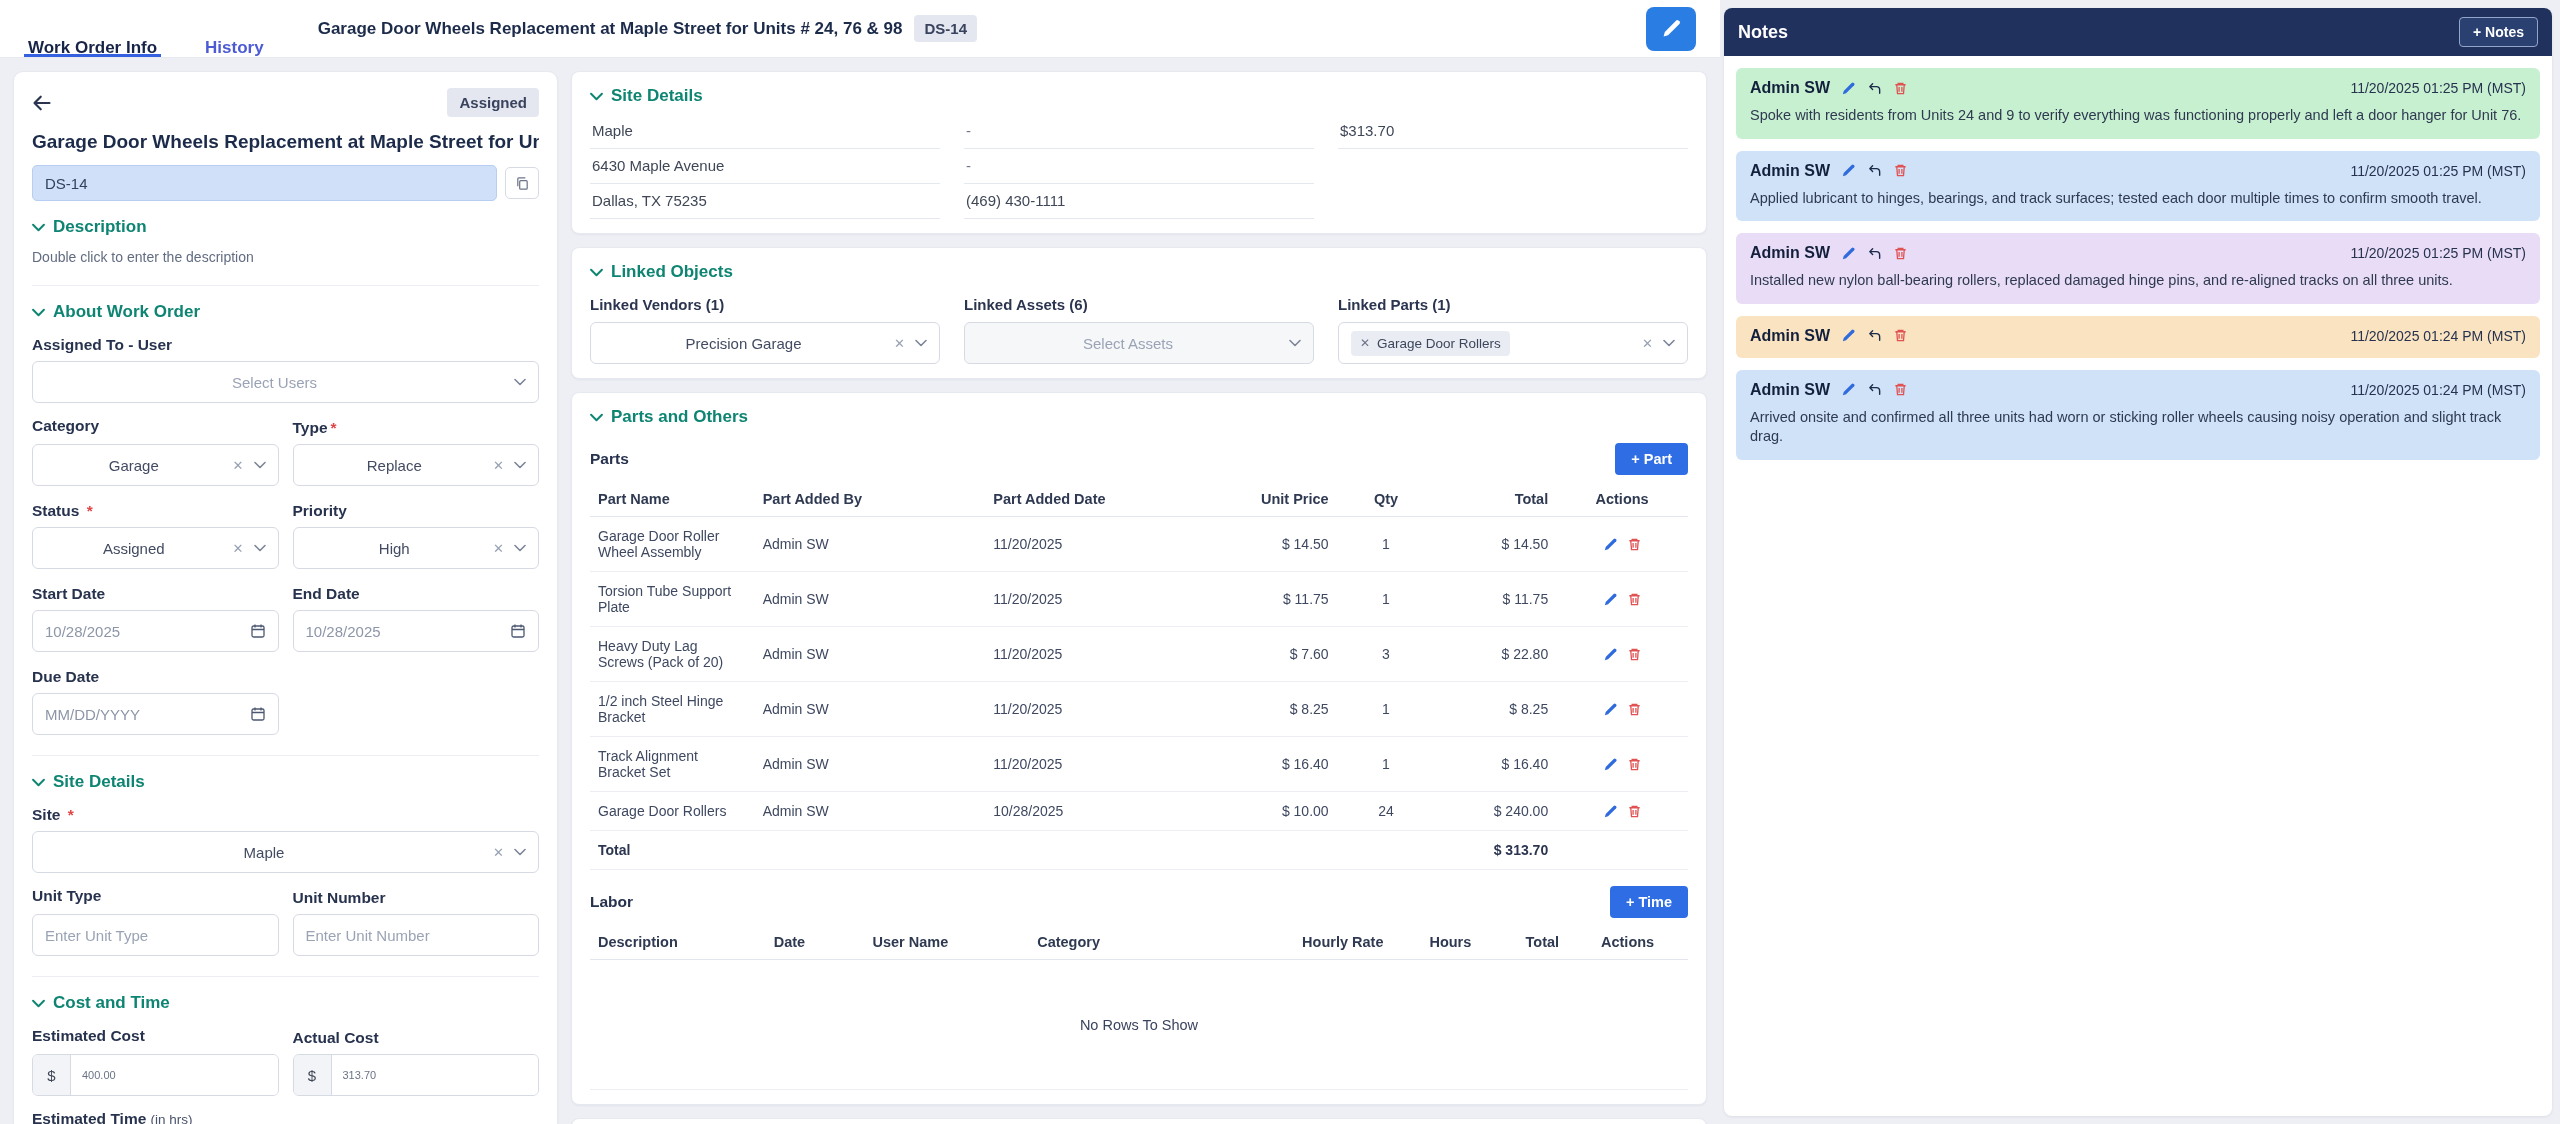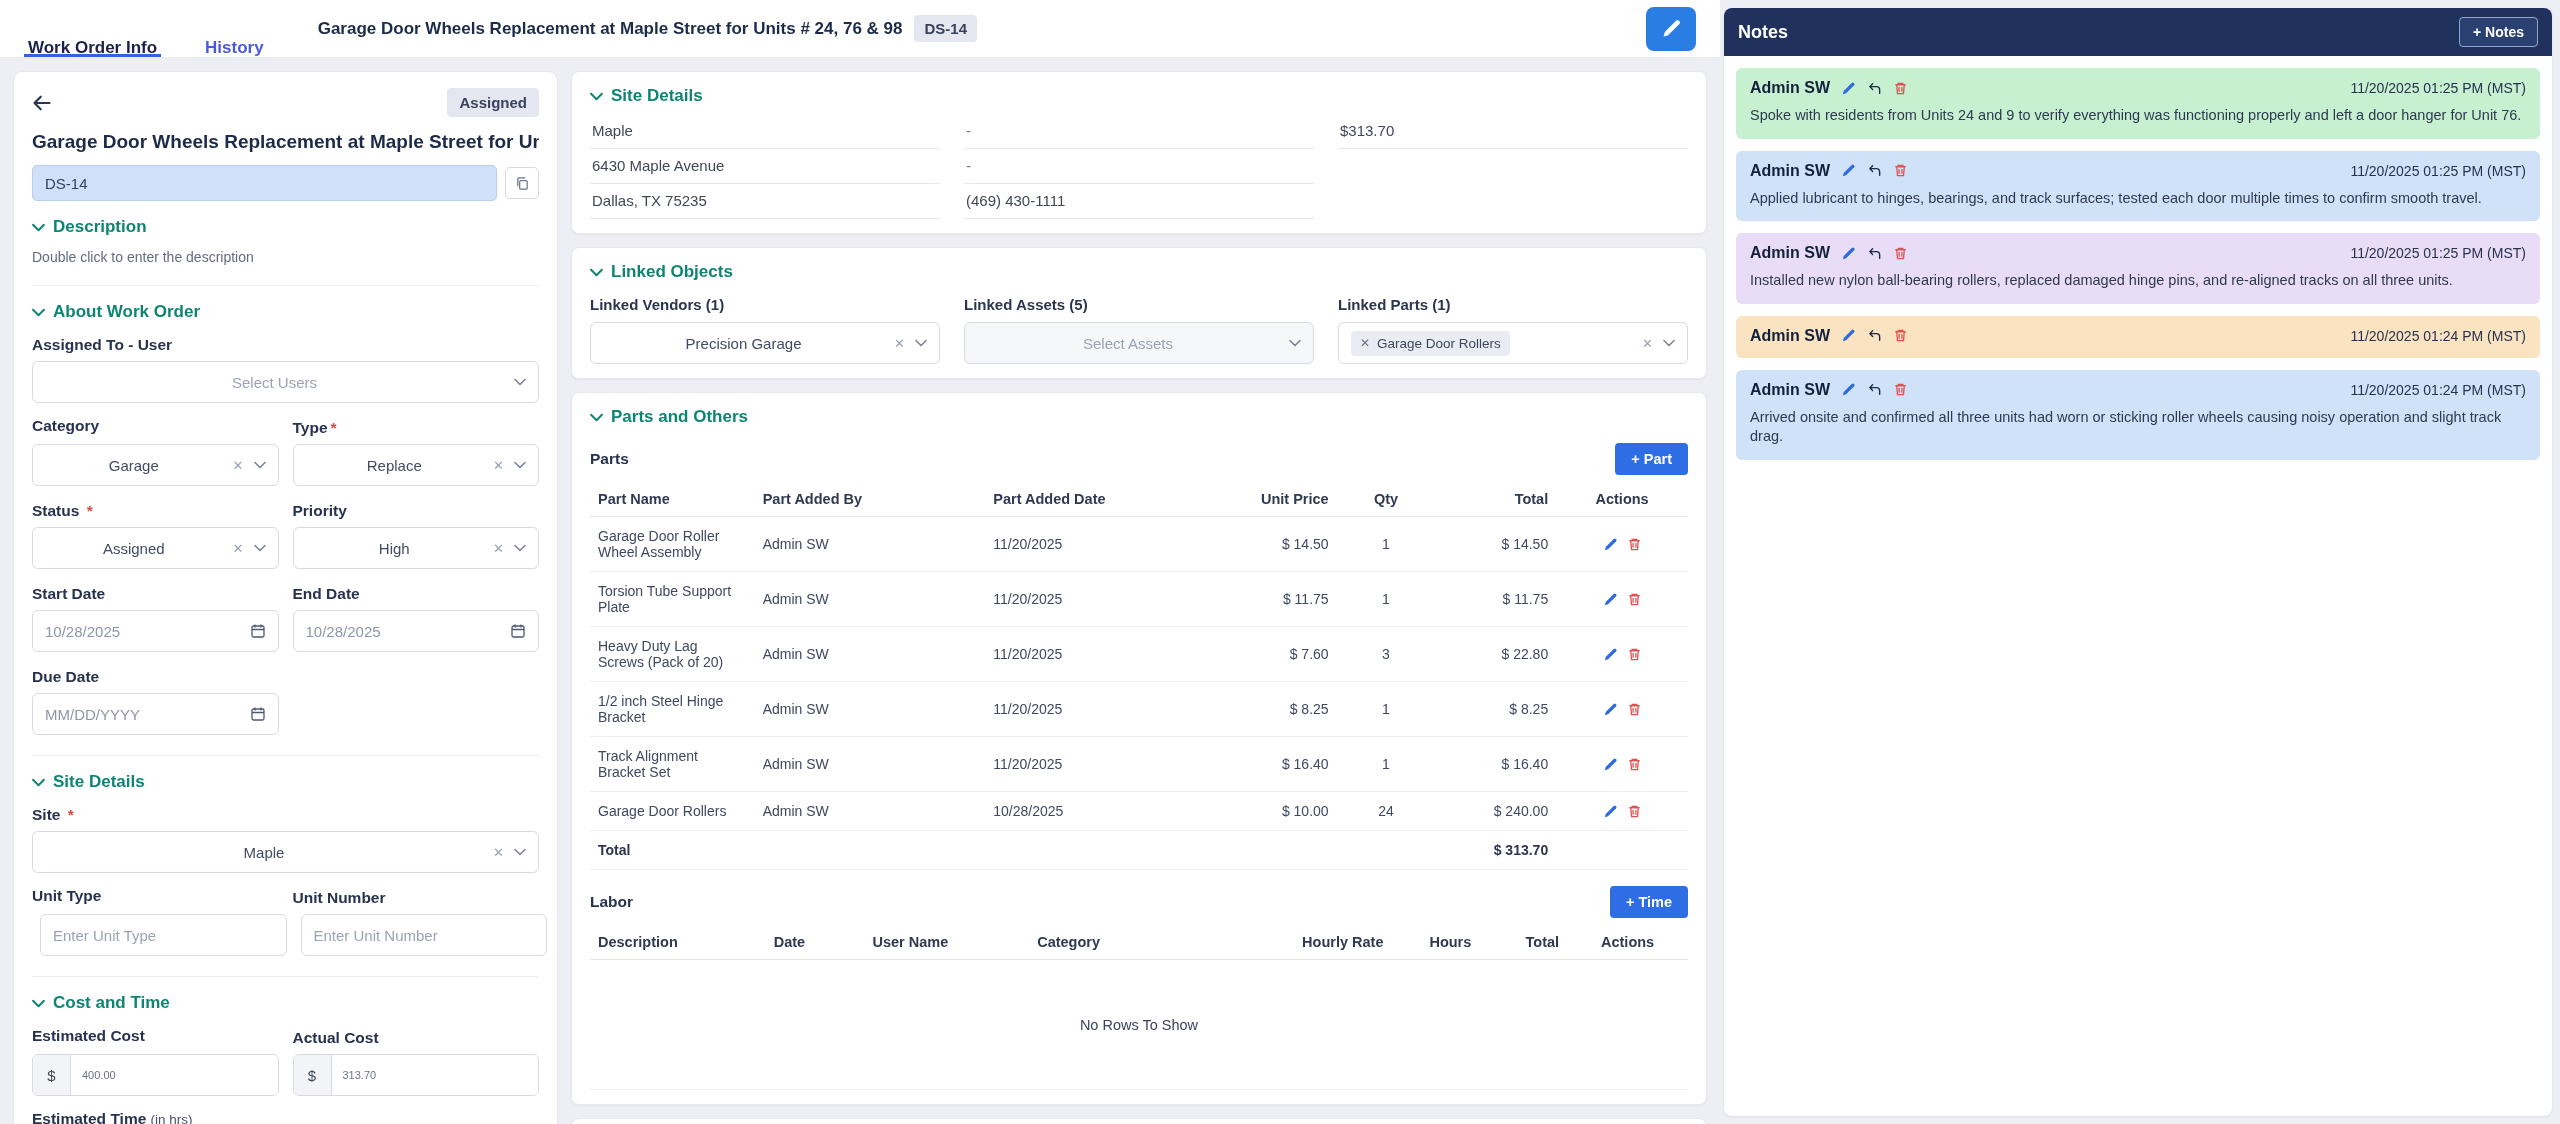--- a/index.html
+++ b/index.html
@@ -69,21 +69,21 @@
   .sel-clear { color:#98a1b3; font-size:13px; cursor:pointer; }
   .chev { color:#7c8598; flex-shrink:0; }
   .chev.teal { color:#0e8572; }
 
   .date-input { display:flex; align-items:center; border:1px solid #d6dae3; border-radius:6px;
     height:42px; padding:0 12px; background:#fff; font-size:15px; gap:8px; cursor:text; }
   .date-input .date-value { flex:1; color:#8d96a8; }
   .date-input .cal { color:#4c5870; }
 
   .text-input { width:100%; height:42px; border:1px solid #d6dae3; border-radius:6px;
-    padding:0 12px; font-size:15px; color:#424b61; font-family:inherit;margin-left:8px; }
+    padding:0 12px; font-size:15px; color:#424b61; font-family:inherit; }
   .text-input::placeholder { color:#9aa3b5; }
 
   .cost-input { display:flex; border:1px solid #d6dae3; border-radius:6px; overflow:hidden; height:42px; }
   .cost-input .prefix { width:38px; background:#f3f4f7; border-right:1px solid #d6dae3;
     display:flex; align-items:center; justify-content:center; font-size:15px; color:#3f4757; }
   .cost-input input { flex:1; border:none; padding:0 11px; font-size:11px; color:#6b7487;
     font-family:inherit; min-width:0; outline:none; }
 
   
   .main-col { flex:1; margin:13px 13px 13px 0; display:flex; flex-direction:column;
@@ -361,21 +361,21 @@
               <span class="lo-label">Linked Vendors (1)</span>
               <div class="select">
                 <span class="sel-value">Precision Garage</span>
                 <span class="sel-clear">✕</span>
                 <svg class="chev" viewBox="0 0 12 8" width="12" height="8">
                     <path d="M1 1.5l5 5 5-5" fill="none" stroke="currentColor" stroke-width="1.6" stroke-linecap="round" stroke-linejoin="round"></path>
                   </svg>
               </div>
             </div>
             <div>
-              <span class="lo-label">Linked Assets (5)</span>
+              <span class="lo-label">Linked Assets (6)</span>
               <div class="select disabled">
                 <span class="sel-value placeholder">Select Assets</span>
                 <svg class="chev" viewBox="0 0 12 8" width="12" height="8">
                     <path d="M1 1.5l5 5 5-5" fill="none" stroke="currentColor" stroke-width="1.6" stroke-linecap="round" stroke-linejoin="round"></path>
                   </svg>
               </div>
             </div>
             <div>
               <span class="lo-label">Linked Parts (1)</span>
               <div class="select">

